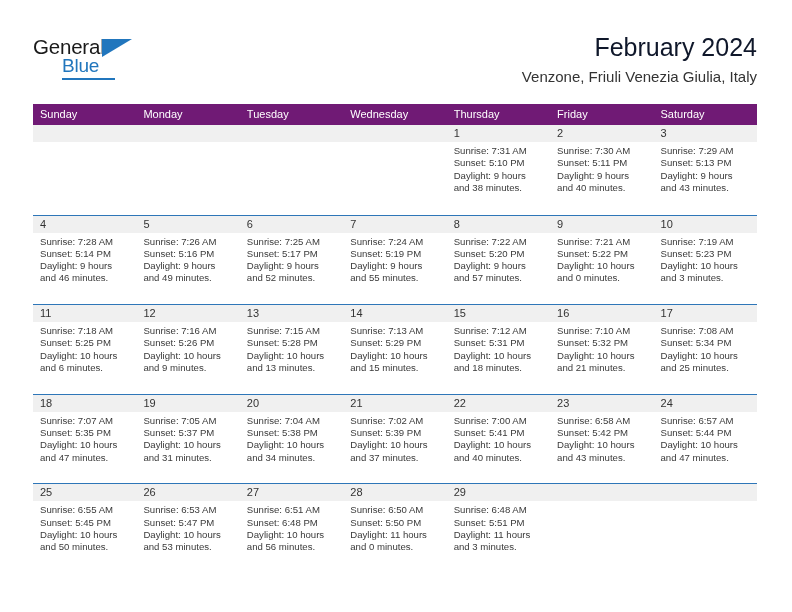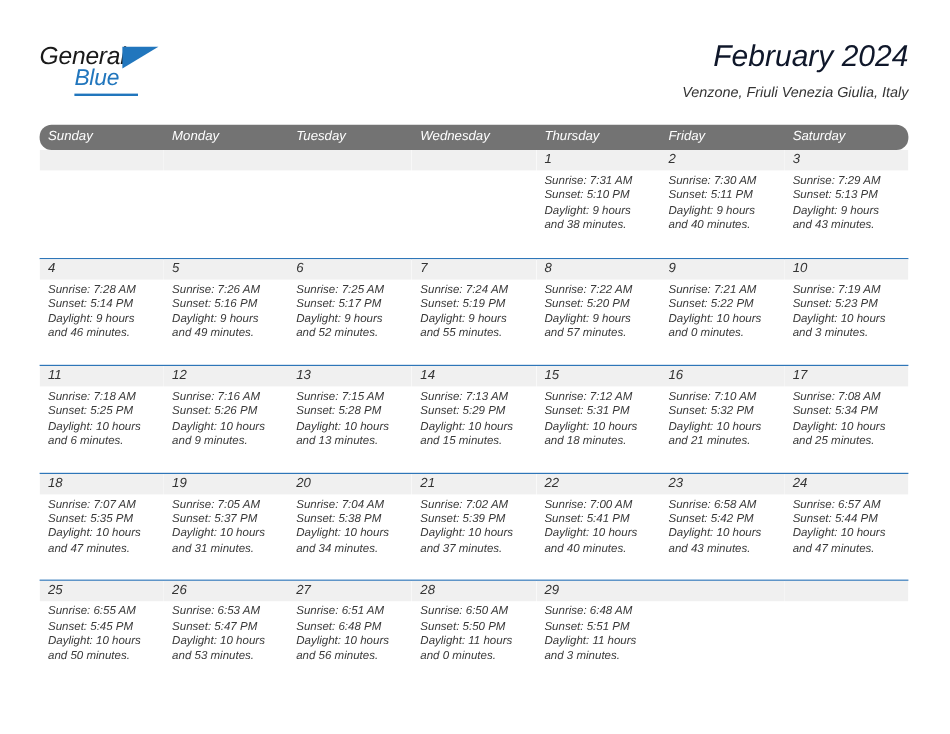--- a/index.html
+++ b/index.html
@@ -10,21 +10,20 @@
     width: 792px;
     height: 612px;
     background: #ffffff;
     font-family: "Liberation Sans", sans-serif;
     overflow: hidden;
   }
   .page {
     position: relative;
     width: 704px;
     height: 612px;
-    font-style: italic;
   }
 
   
   .header {
     position: absolute;
     left: 0;
     top: 0;
     width: 792px;
     height: 100px;
   }
@@ -79,40 +78,39 @@
     top: 32px;
     text-align: right;
   }
   .title-main {
     font-size: 25px;
     color: #0f172a;
     line-height: 30px;
     white-space: nowrap;
   }
   .title-sub {
-    font-size: 12px;
+    font-size: 15px;
     color: #333333;
     line-height: 20px;
     margin-top: 5px;
     white-space: nowrap;
     text-align: right;
   }
 
   
   .cal {
     position: absolute;
     left: 33px;
     top: 104px;
     width: 724px;
   }
   .cal-head {
     display: flex;
-    background: #737373;
+    background: #701a75;
     height: 21px;
-    border-radius: 10px;
   }
   .cal-head .hcell {
     flex: 1 1 0;
     color: #ffffff;
     font-size: 11px;
     line-height: 21px;
     padding-left: 7px;
     box-sizing: border-box;
     white-space: nowrap;
     overflow: hidden;

